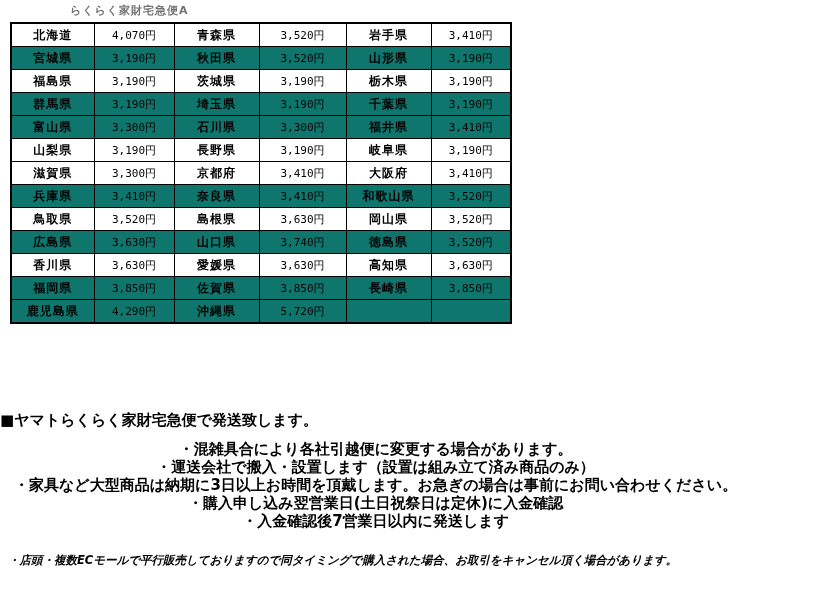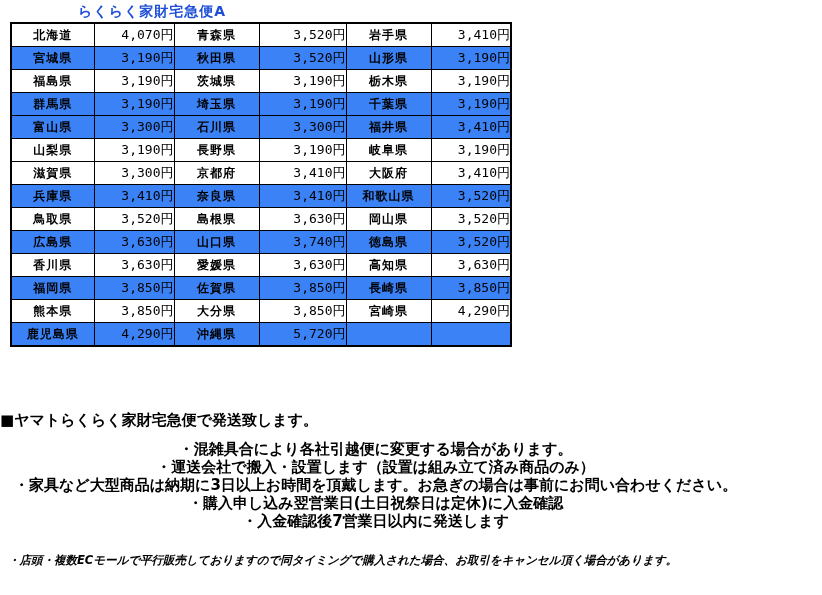--- a/index.html
+++ b/index.html
@@ -11,25 +11,25 @@
     position: relative;
     width: 822px;
     height: 595px;
     background: #ffffff;
     font-family: "DejaVu Sans", "Liberation Sans", sans-serif;
     color: #000000;
     overflow: hidden;
   }
   .title {
     position: absolute;
-    left: 78px;
+    left: 70px;
     top: 3px;
-    font-size: 14px;
-    font-weight: bold;
-    color: #1d4ed8;
+    font-size: 11px;
+    font-weight: bold;
+    color: #737373;
     letter-spacing: 1px;
     white-space: nowrap;
   }
   table.rates {
     position: absolute;
     left: 10px;
     top: 22px;
     width: 500px;
     border-collapse: collapse;
     table-layout: fixed;
@@ -38,32 +38,31 @@
   table.rates td {
     border: 1px solid #000000;
     height: 22px;
     text-align: center;
     vertical-align: middle;
     padding: 0;
     overflow: hidden;
     white-space: nowrap;
   }
   table.rates tr.shaded td {
-    background: #3b82f6;
+    background: #0f766e;
   }
   table.rates td.pref {
     font-size: 12px;
     font-weight: bold;
     letter-spacing: 1px;
   }
   table.rates td.price {
     font-family: "DejaVu Sans Mono", "Liberation Mono", monospace;
-    font-size: 13px;
+    font-size: 11px;
     font-weight: normal;
-    text-align: right;
   }
   .notes-heading {
     position: absolute;
     left: 0;
     top: 411px;
     font-size: 15px;
     font-weight: bold;
     white-space: nowrap;
   }
   .notes-bullets {
@@ -192,28 +191,20 @@
           <td class="price">3,630円</td>
         </tr>
         <tr class="shaded">
           <td class="pref">福岡県</td>
           <td class="price">3,850円</td>
           <td class="pref">佐賀県</td>
           <td class="price">3,850円</td>
           <td class="pref">長崎県</td>
           <td class="price">3,850円</td>
         </tr>
-        <tr>
-          <td class="pref">熊本県</td>
-          <td class="price">3,850円</td>
-          <td class="pref">大分県</td>
-          <td class="price">3,850円</td>
-          <td class="pref">宮崎県</td>
-          <td class="price">4,290円</td>
-        </tr>
         <tr class="shaded">
           <td class="pref">鹿児島県</td>
           <td class="price">4,290円</td>
           <td class="pref">沖縄県</td>
           <td class="price">5,720円</td>
           <td class="pref"></td>
           <td class="price"></td>
         </tr>
       </tbody>
   </table>

